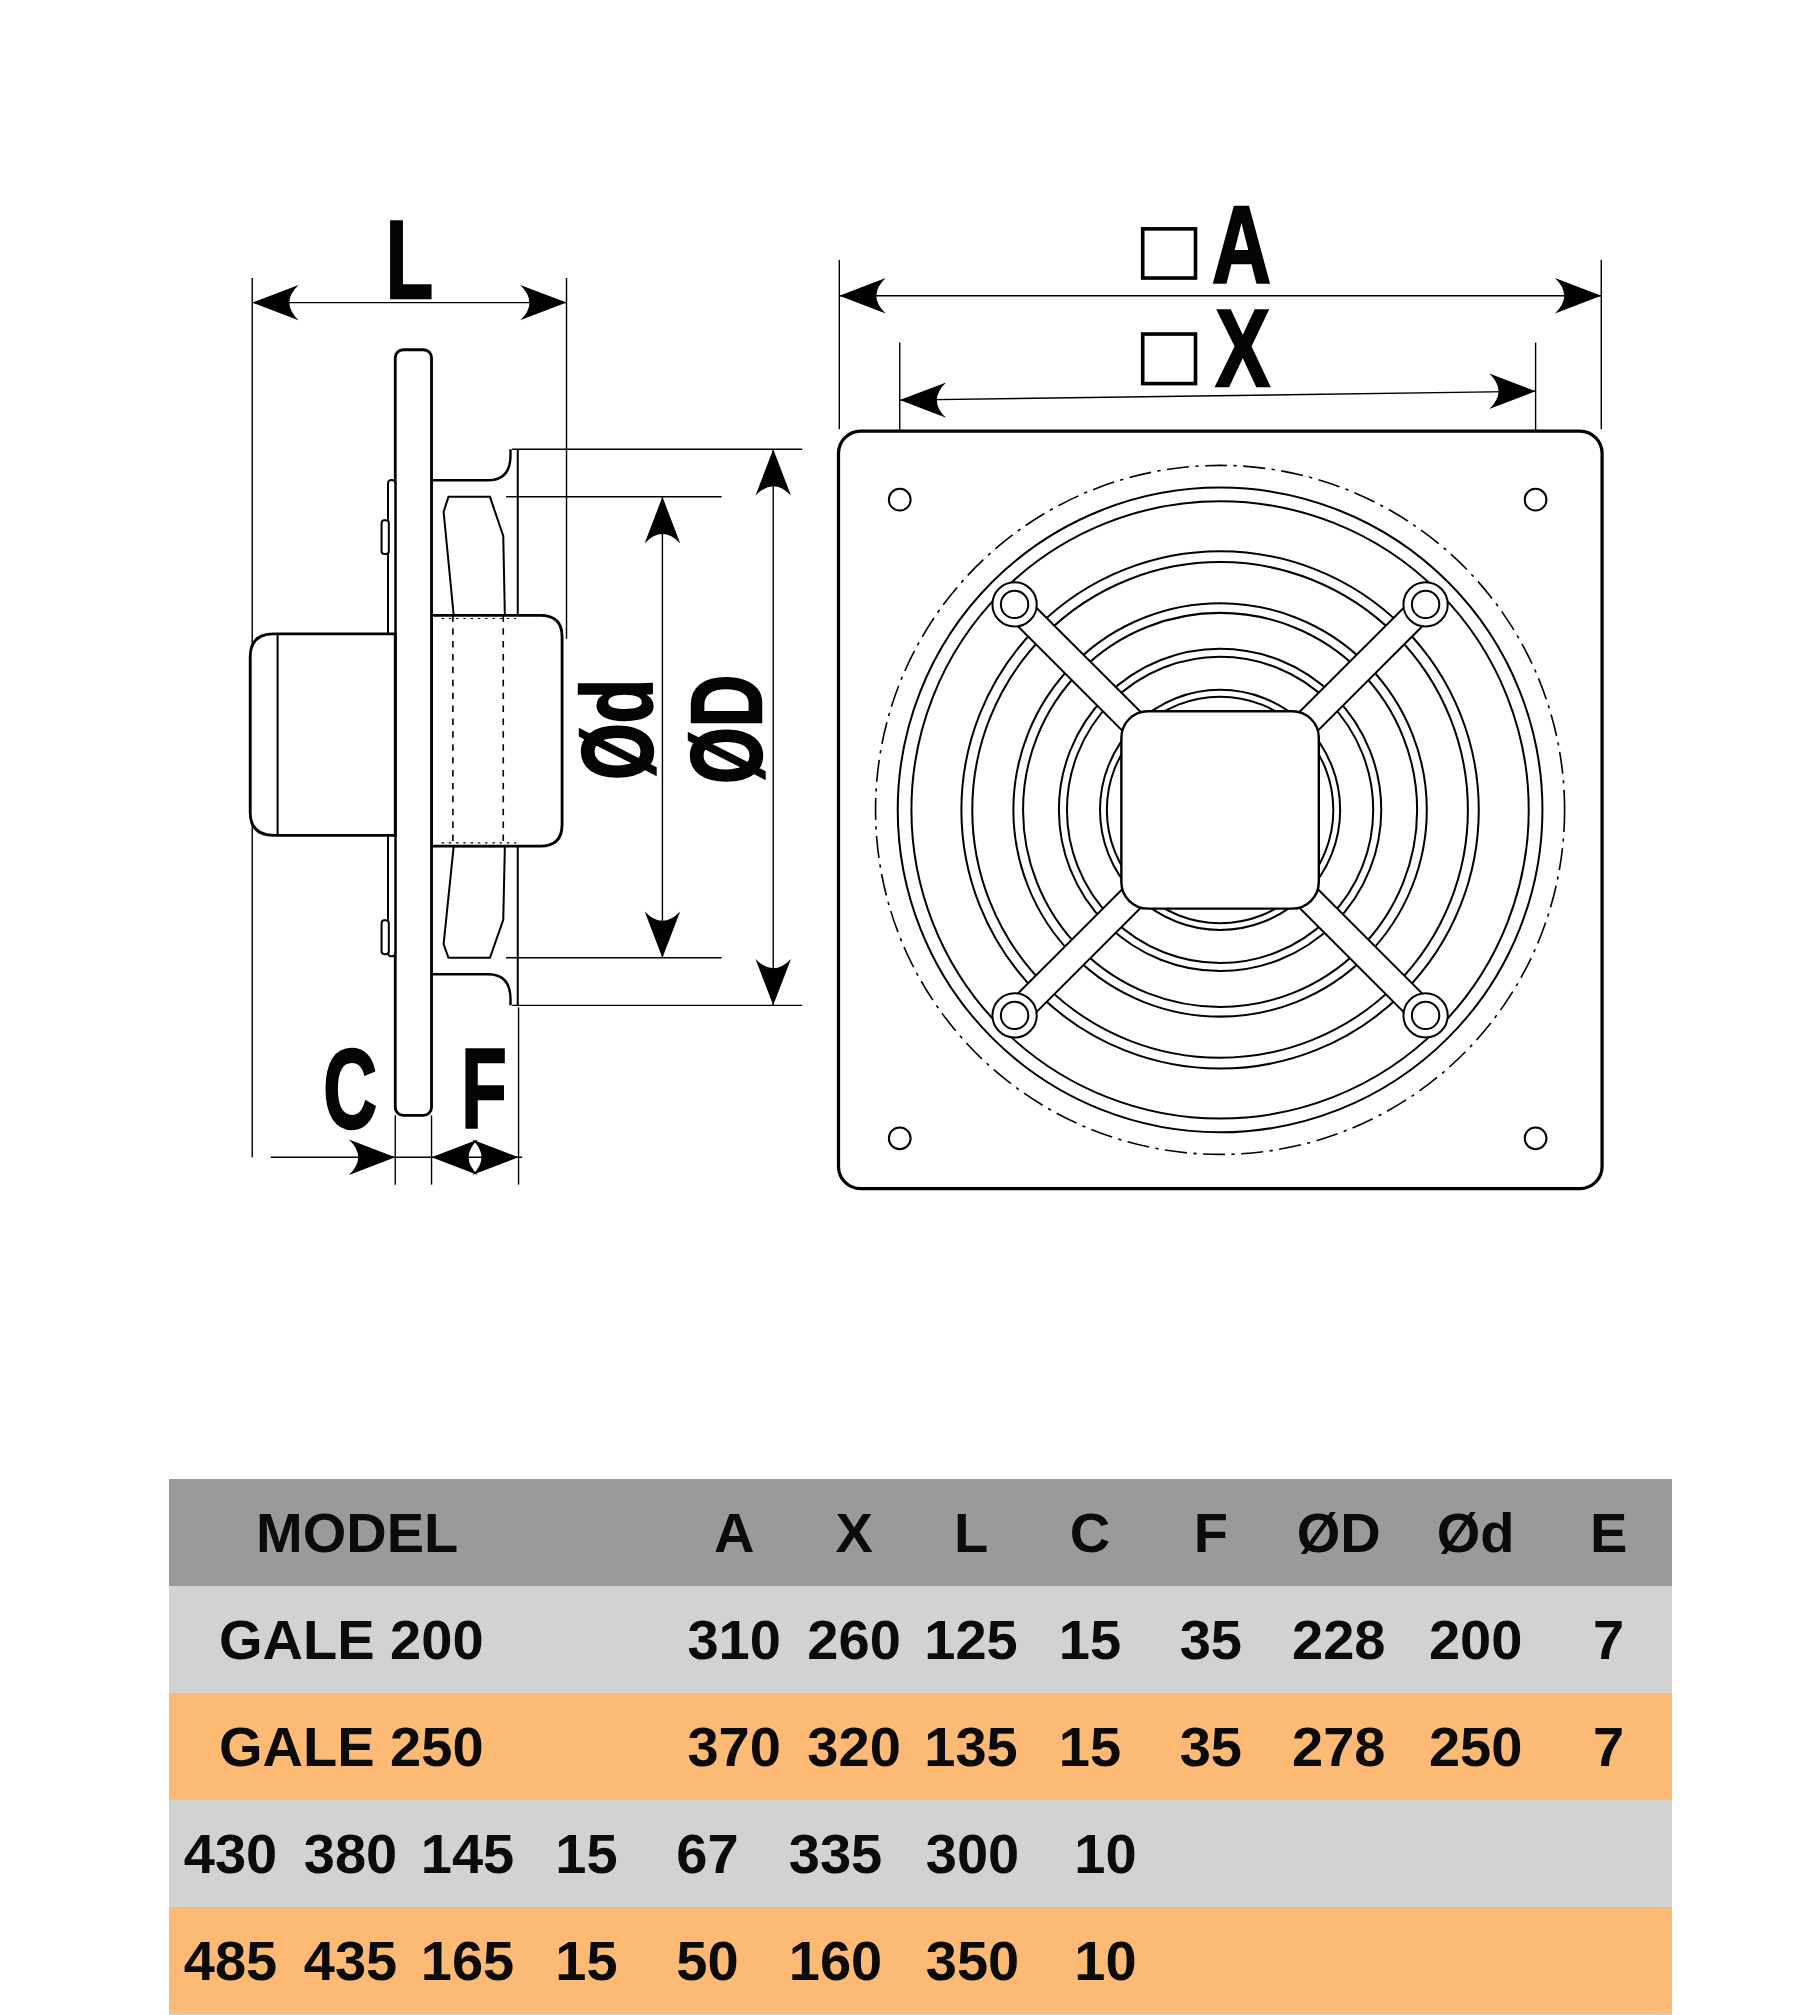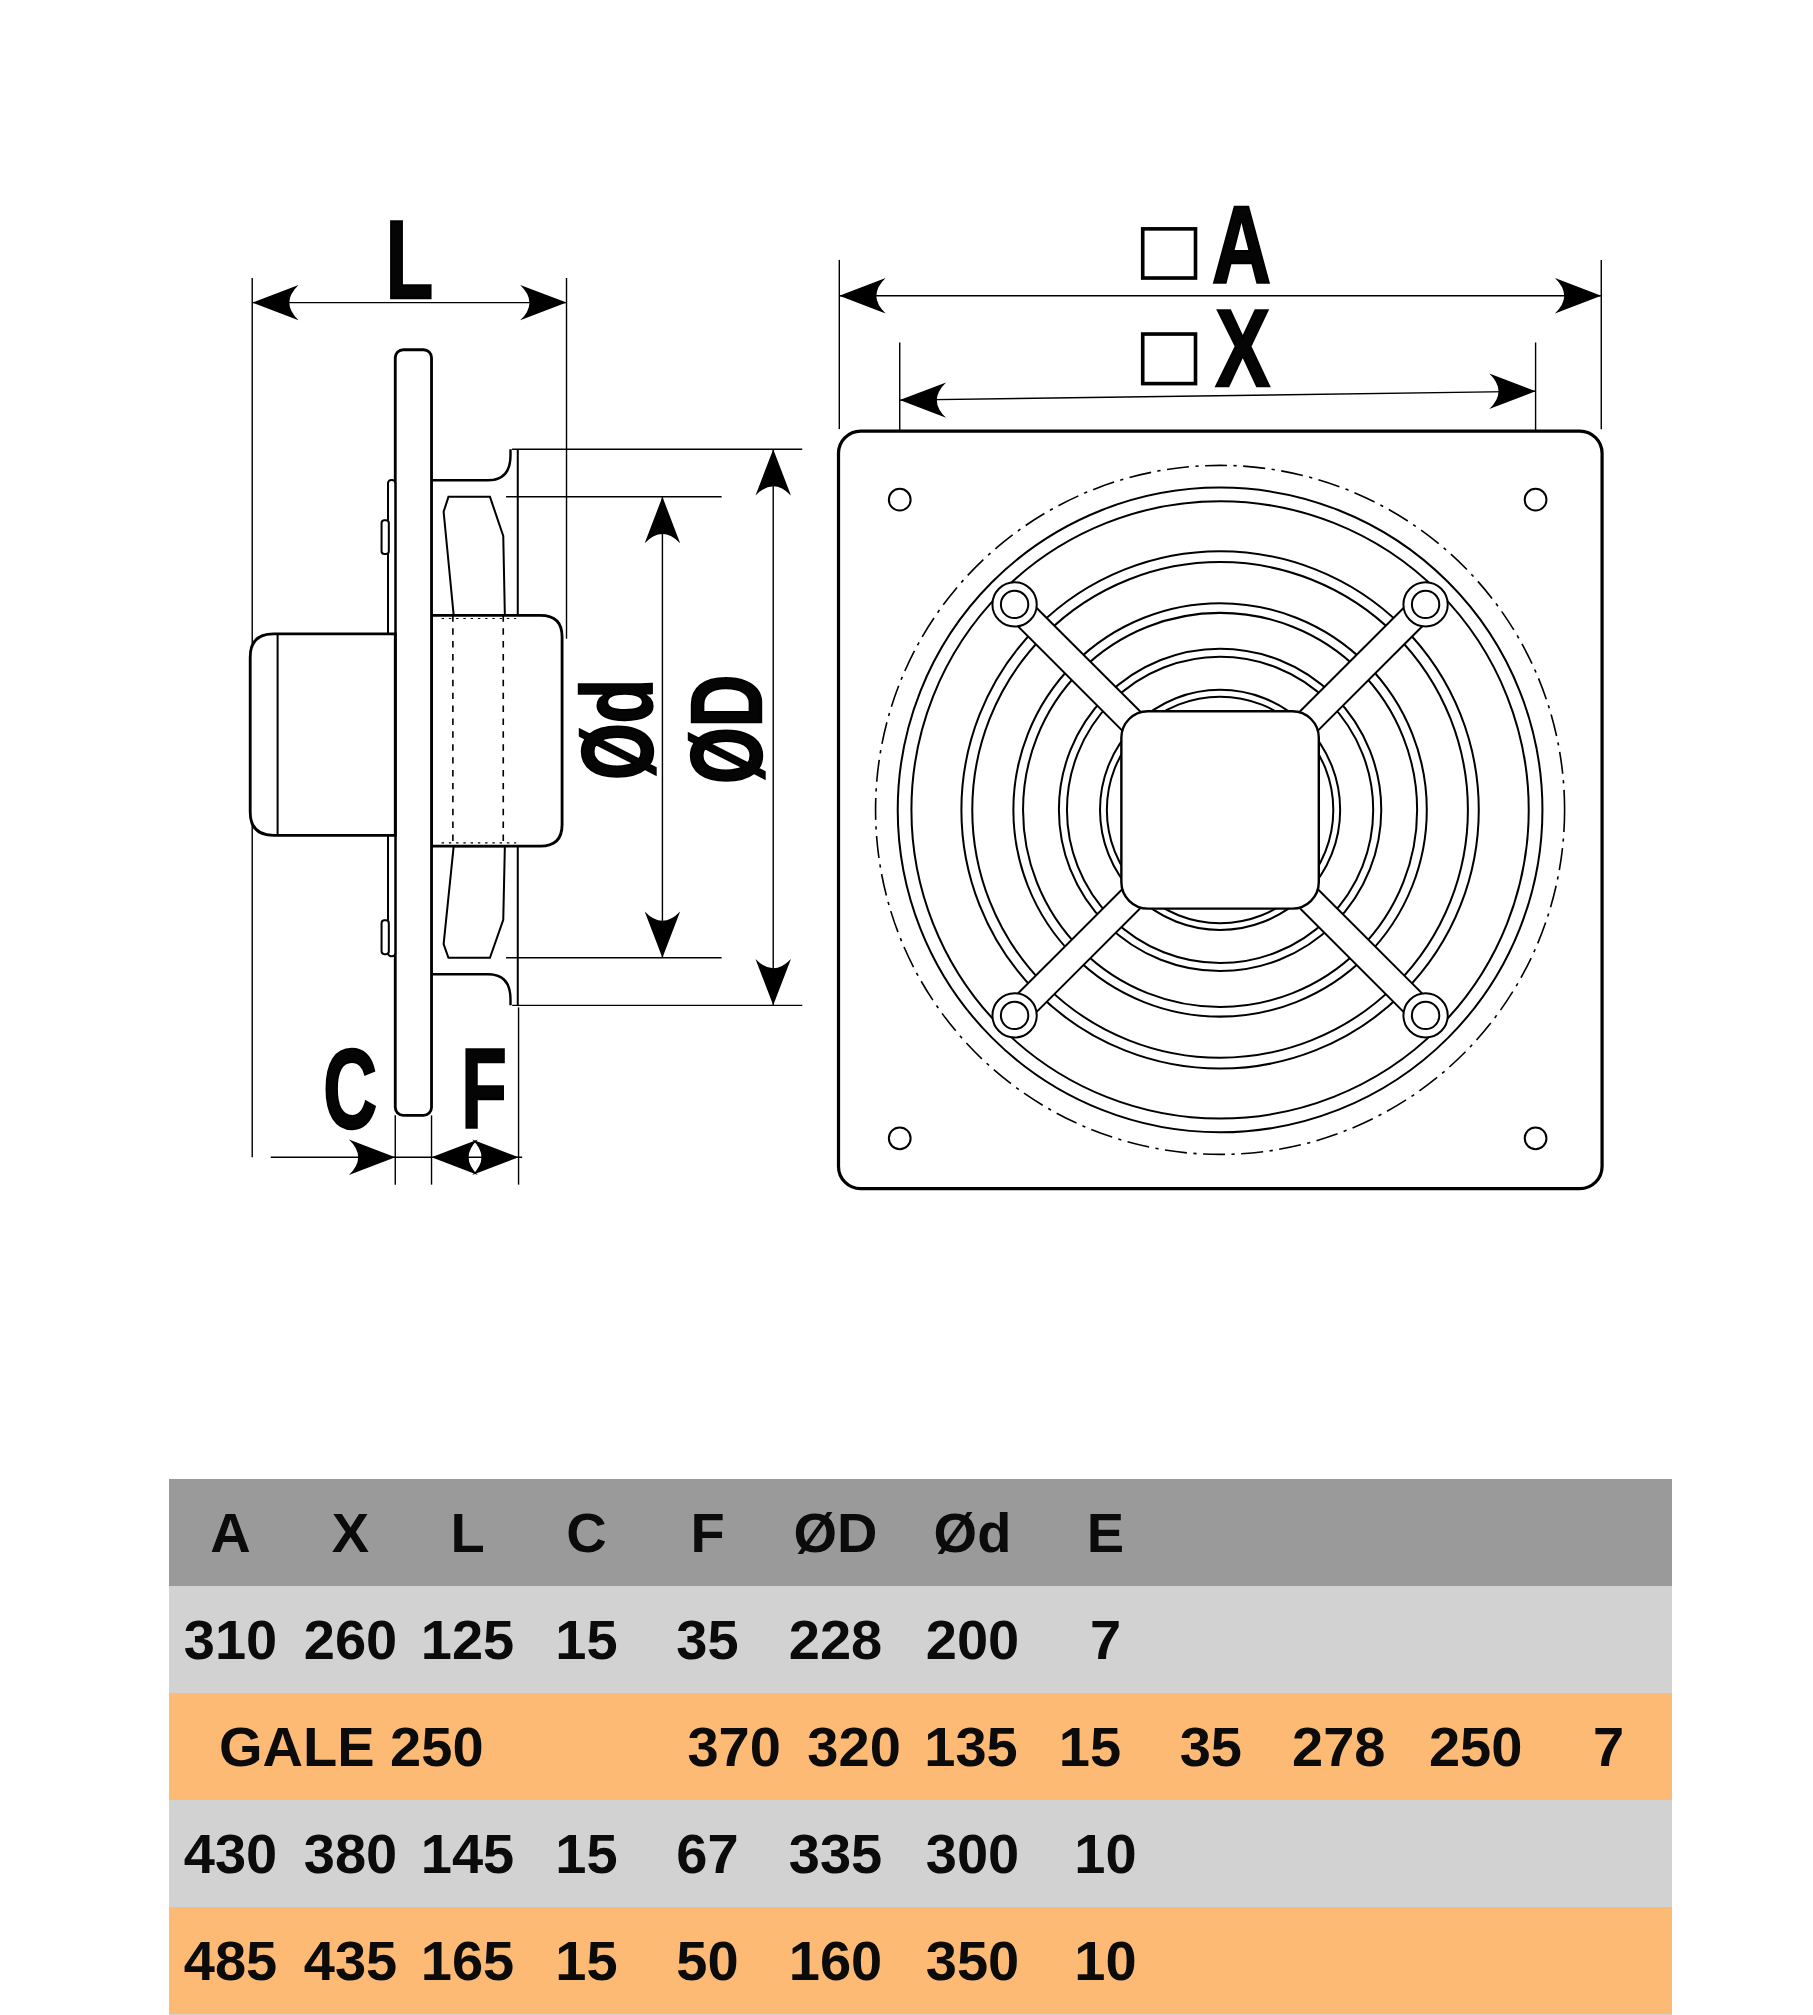--- a/index.html
+++ b/index.html
@@ -165,31 +165,33 @@
       <circle cx="3810" cy="1240" r="27"></circle>
       <circle cx="2232" cy="2825" r="27"></circle>
       <circle cx="3810" cy="2825" r="27"></circle>
     </g>
   </g>
 </svg>
 
 <div class="dim-table">
 
   <div class="trow header">
+    <div class="cell c0">MODEL</div>
     <div class="cell c1">A</div>
     <div class="cell c2">X</div>
     <div class="cell c3">L</div>
     <div class="cell c4">C</div>
     <div class="cell c5">F</div>
     <div class="cell c6">ØD</div>
     <div class="cell c7">Ød</div>
     <div class="cell c8">E</div>
   </div>
 
   <div class="trow shaded">
+    <div class="cell c0">GALE 200</div>
     <div class="cell c1">310</div>
     <div class="cell c2">260</div>
     <div class="cell c3">125</div>
     <div class="cell c4">15</div>
     <div class="cell c5">35</div>
     <div class="cell c6">228</div>
     <div class="cell c7">200</div>
     <div class="cell c8">7</div>
   </div>
 

